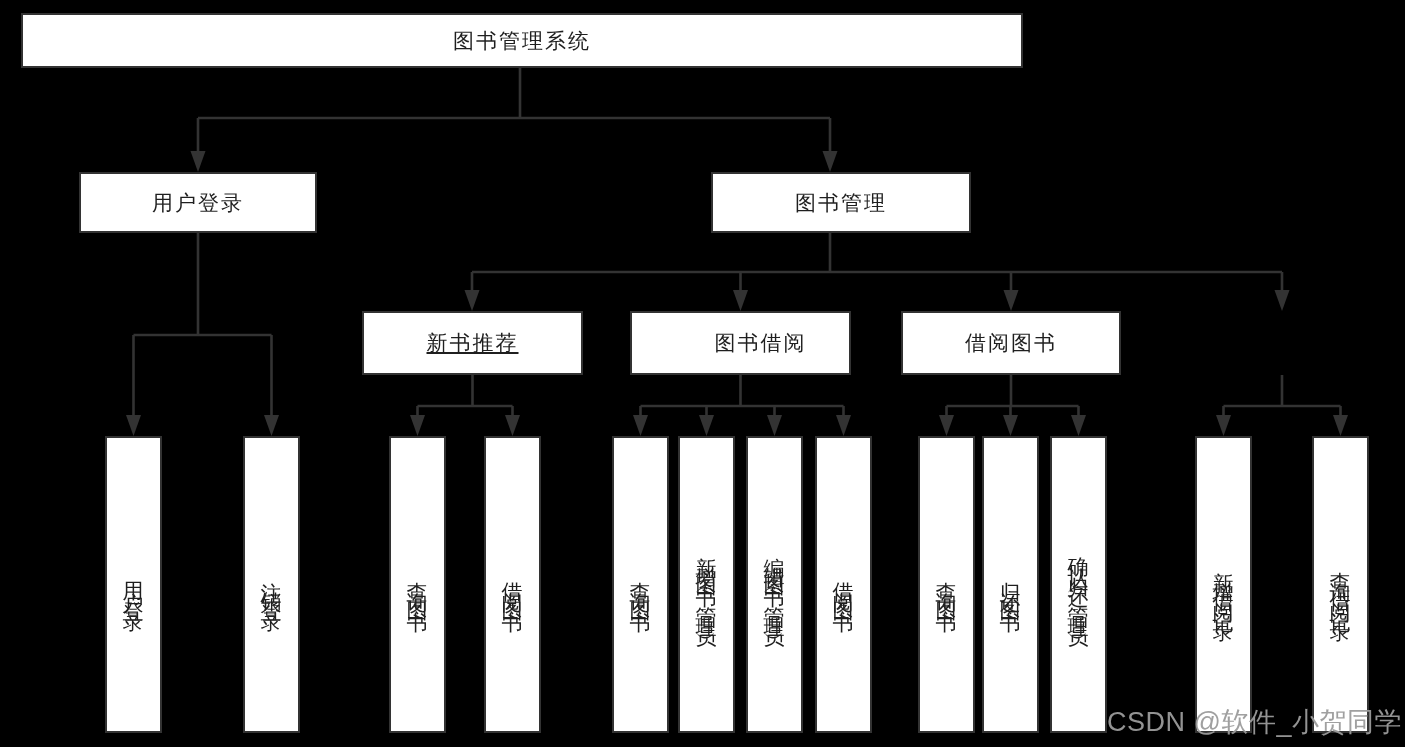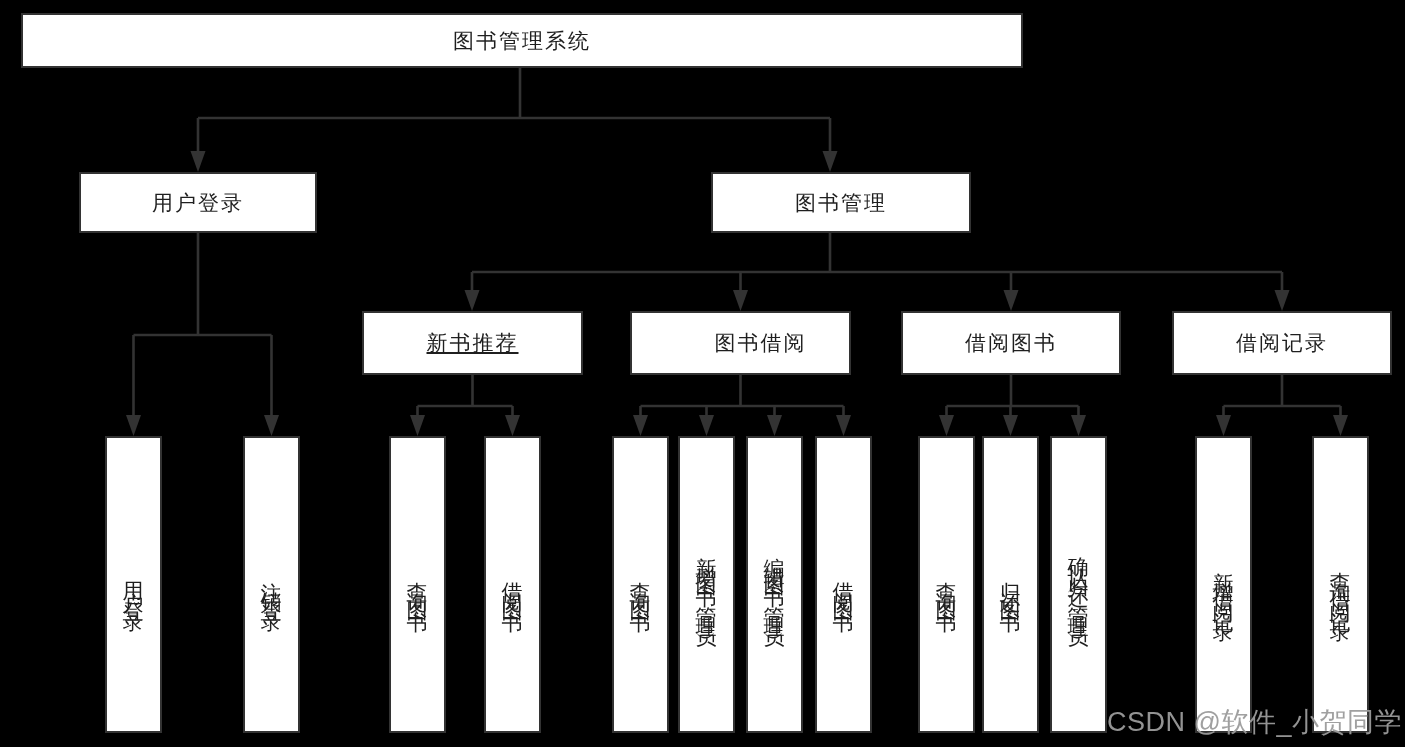--- a/index.html
+++ b/index.html
@@ -98,21 +98,20 @@
   </svg>
 
   <div class="node h" style="left:21px; top:13px; width:1002px; height:55px;">图书管理系统</div>
 
   <div class="node h" style="left:79px; top:172px; width:238px; height:61px;">用户登录</div>
   <div class="node h" style="left:711px; top:172px; width:260px; height:61px;">图书管理</div>
 
   <div class="node h" style="left:362px; top:311px; width:221px; height:64px;text-decoration:underline;">新书推荐</div>
   <div class="node h" style="left:630px; top:311px; width:221px; height:64px;padding-left:40px;">图书借阅</div>
   <div class="node h" style="left:901px; top:311px; width:220px; height:64px;">借阅图书</div>
-  <div class="node h" style="left:1172px; top:311px; width:220px; height:64px;">借阅记录</div>
 
   <div class="node v" style="left:105px; top:436px; width:57px; height:297px;">用户登录</div>
   <div class="node v" style="left:243px; top:436px; width:57px; height:297px;">注销登录</div>
 
   <div class="node v" style="left:389px; top:436px; width:57px; height:297px;">查询图书</div>
   <div class="node v" style="left:484px; top:436px; width:57px; height:297px;">借阅图书</div>
 
   <div class="node v" style="left:612px; top:436px; width:57px; height:297px;">查询图书</div>
   <div class="node v" style="left:678px; top:436px; width:57px; height:297px;">新增图书（管理员）</div>
   <div class="node v" style="left:746px; top:436px; width:57px; height:297px;">编辑图书（管理员）</div>

